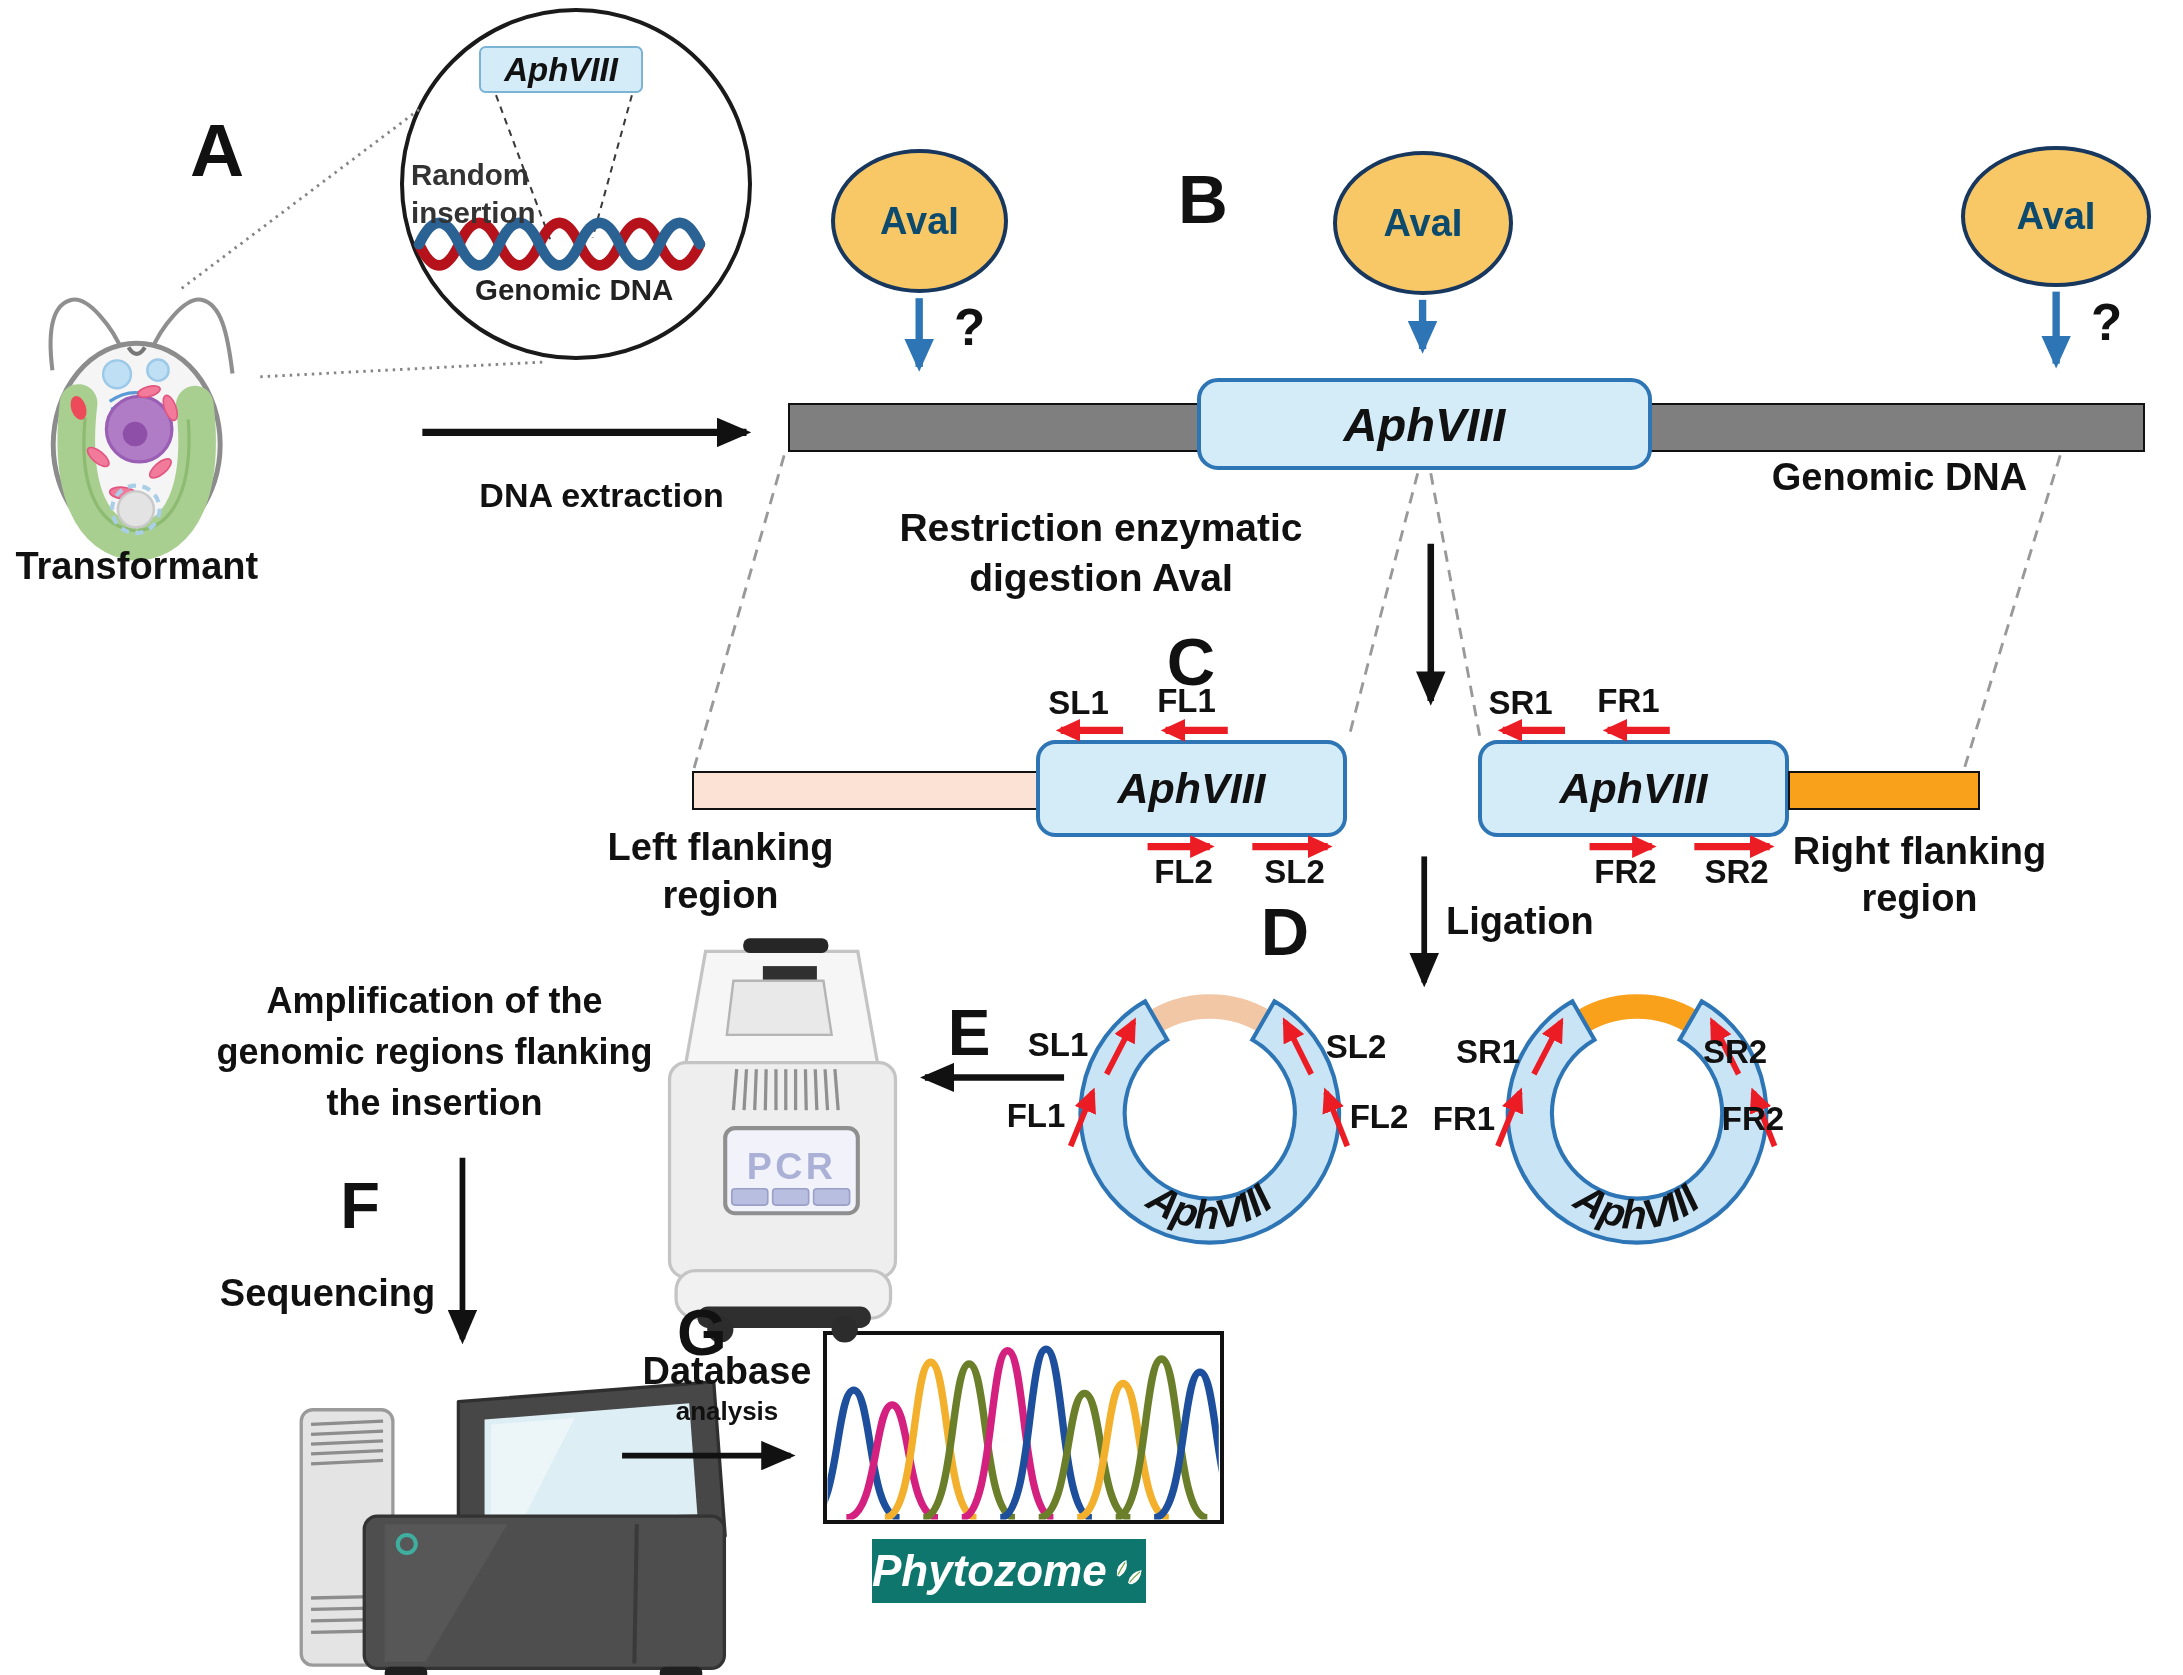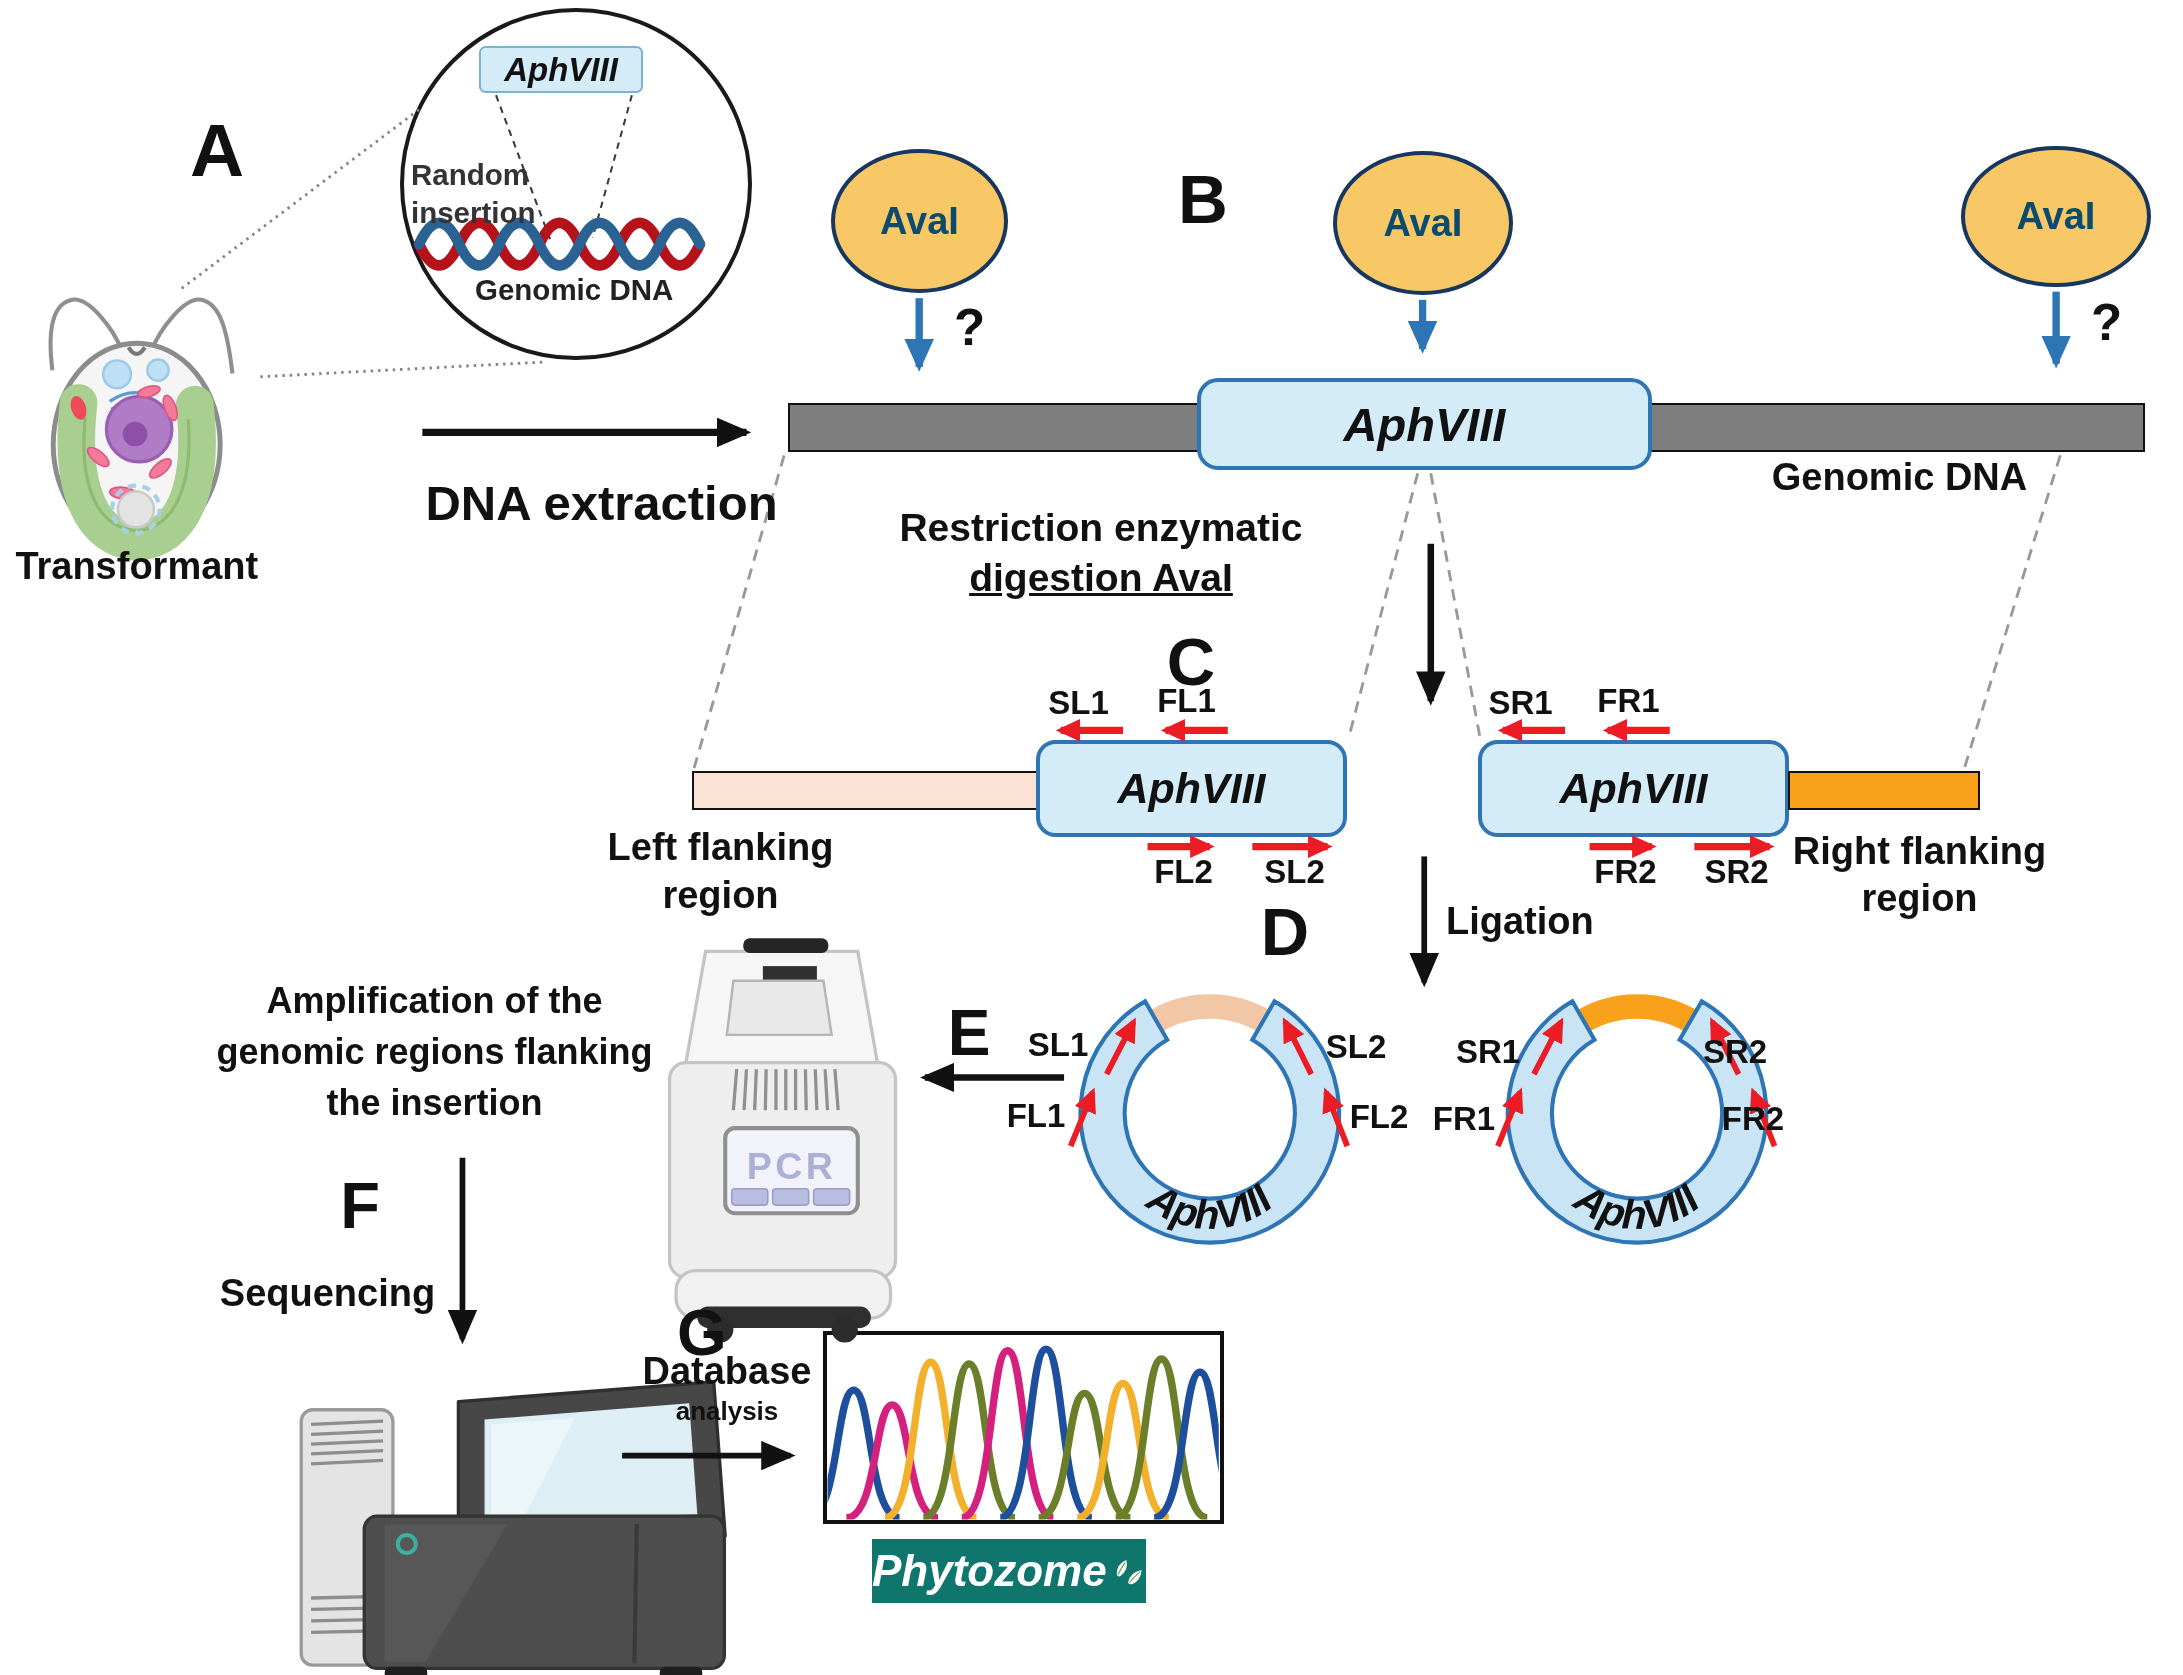--- a/index.html
+++ b/index.html
@@ -274,25 +274,25 @@
 
   <div class="t tl gray" style="left:411px;top:160px;font-size:29.5px;font-weight:bold;">Random</div>
   <div class="t tl gray" style="left:411px;top:198px;font-size:29.5px;font-weight:bold;">insertion</div>
   <div class="t" style="left:475px;top:275px;width:180px;font-size:29.5px;color:#222;">Genomic DNA</div>
 
   <div class="t" style="left:9.8px;top:547px;width:254px;font-size:38px;">Transformant</div>
 
   <div class="t" style="left:941px;top:301px;width:57px;font-size:51px;">?</div>
   <div class="t" style="left:2078px;top:296px;width:57px;font-size:51px;">?</div>
 
-  <div class="t" style="left:413px;top:478px;width:377px;font-size:49px;">DNA extraction</div>
+  <div class="t" style="left:413px;top:478px;width:377px;font-size:34px;">DNA extraction</div>
   <div class="t" style="left:1744px;top:458px;width:311px;font-size:38px;">Genomic DNA</div>
 
   <div class="t" style="left:884px;top:508px;width:434px;font-size:39px;">Restriction enzymatic</div>
-  <div class="t" style="left:884px;top:558px;width:434px;font-size:39px;text-decoration:underline;">digestion AvaI</div>
+  <div class="t" style="left:884px;top:558px;width:434px;font-size:39px;">digestion AvaI</div>
 
   <div class="t" style="left:1041px;top:686px;width:75px;font-size:33px;">SL1</div>
   <div class="t" style="left:1149px;top:684px;width:75px;font-size:33px;">FL1</div>
   <div class="t" style="left:1146px;top:855px;width:75px;font-size:33px;">FL2</div>
   <div class="t" style="left:1257px;top:855px;width:75px;font-size:33px;">SL2</div>
   <div class="t" style="left:1483px;top:686px;width:75px;font-size:33px;">SR1</div>
   <div class="t" style="left:1591px;top:684px;width:75px;font-size:33px;">FR1</div>
   <div class="t" style="left:1588px;top:855px;width:75px;font-size:33px;">FR2</div>
   <div class="t" style="left:1699px;top:855px;width:75px;font-size:33px;">SR2</div>
 

